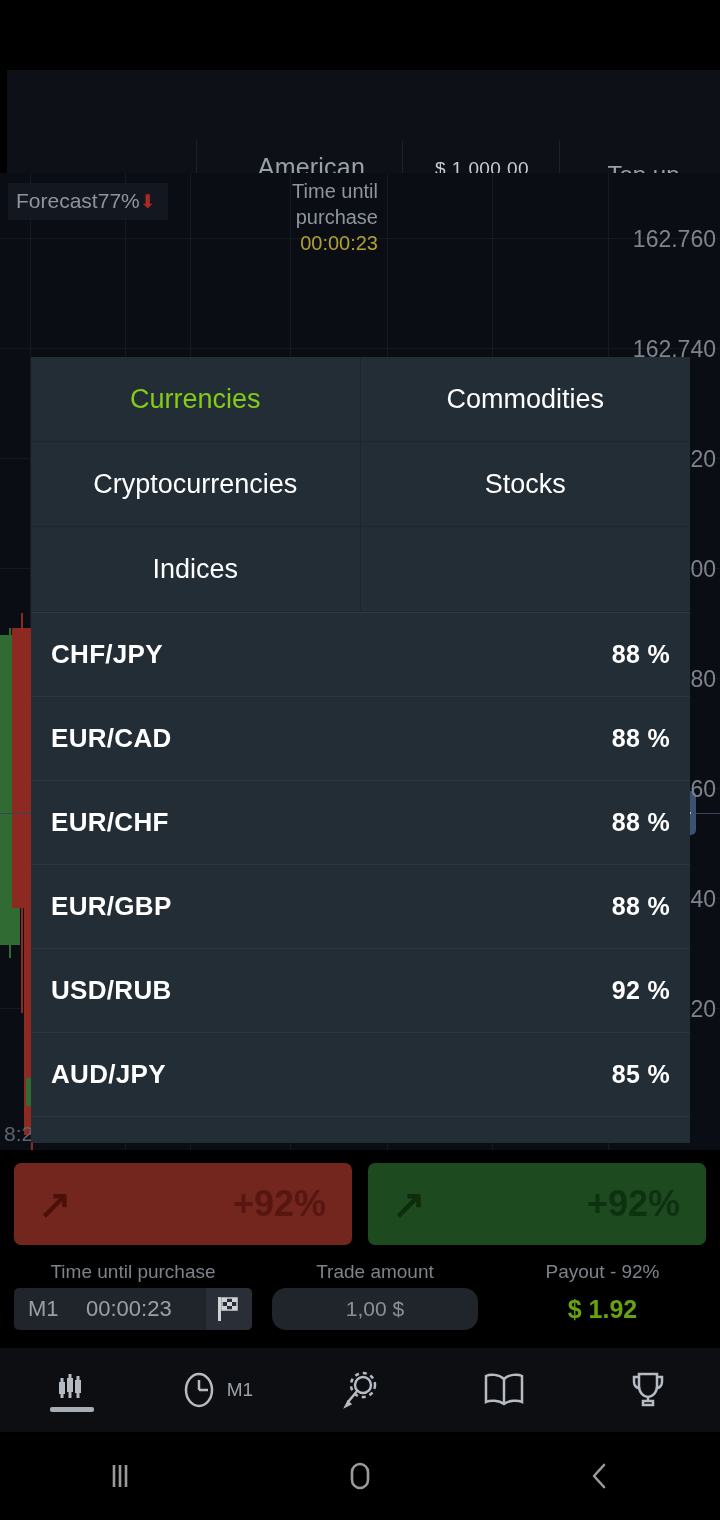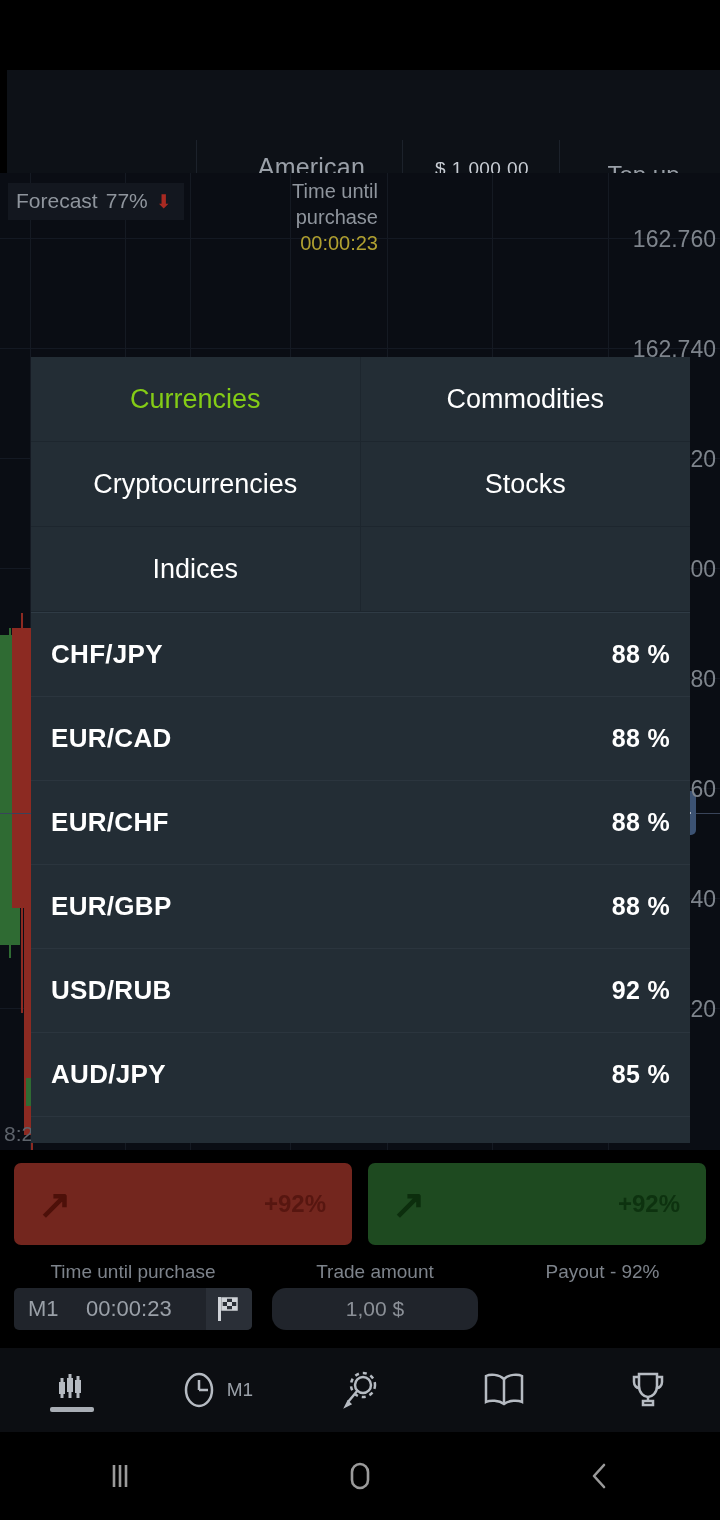--- a/index.html
+++ b/index.html
@@ -67,21 +67,21 @@
   .chart {
     position:absolute; left:0; top:173px; width:720px; height:977px;
     background:#0a0d14; overflow:hidden;
   }
   .grid-v { position:absolute; top:0; bottom:0; width:1px; background:#151a23; }
   .grid-h { position:absolute; left:0; right:0; height:1px; background:#141923; }
 
   .forecast {
     position:absolute; left:8px; top:10px;
     background:#13171f; padding:6px 12px 7px 8px;
-    display:flex; align-items:center; gap:8px;
+    display:flex; align-items:center; gap:0;
   }
   .forecast-label { font-size:21px; color:#8f959d; }
   .forecast-arrow { color:#a82a22; font-size:19px; line-height:19px; }
 
   .timer-box { position:absolute; top:5px; }
   .timer-title { font-size:20px; color:#8f959d; line-height:26px; }
   .timer-val { font-size:20px; color:#b0a030; line-height:26px; }
 
   .price-axis { position:absolute; right:0; top:0; width:90px; height:100%; }
   .price-tick { position:absolute; right:4px; font-size:23px; color:#7e848c; white-space:nowrap; }
@@ -131,21 +131,21 @@
   .trade-btn {
     position:absolute; top:0; width:338px; height:82px; border-radius:7px;
     display:flex; align-items:center; justify-content:space-between;
     padding:0 26px 0 24px; cursor:pointer;
   }
   .btn-down { left:14px; background:#73261e; }
   .btn-up { left:368px; background:#1e4a20; }
   .trade-arrow { font-size:40px; line-height:40px; font-weight:bold; }
   .btn-down .trade-arrow { color:#4d1009; }
   .btn-up .trade-arrow { color:#0c2e0d; }
-  .trade-pct { font-size:24px; font-weight:bold; }
+  .trade-pct { font-size:36px; font-weight:bold; }
   .btn-down .trade-pct { color:#571610; }
   .btn-up .trade-pct { color:#0d320f; }
 
   
   .controls { position:absolute; left:0; top:1255px; width:720px; height:90px; }
   .ctl-label { position:absolute; font-size:19px; color:#7d838b; text-align:center; }
   .time-field {
     position:absolute; left:14px; top:33px; width:238px; height:42px;
     background:#20242b; border-radius:5px; display:flex; align-items:center;
     cursor:pointer;
@@ -381,20 +381,21 @@
           <rect x="15" y="10" width="5" height="4"></rect>
         </g>
         <rect x="5" y="2" width="15" height="12" fill="none" stroke="#cfd3d8" stroke-width="1.5"></rect>
       </svg>
     </div>
 
     <div class="amount-field">
       <span>1,00 $</span>
     </div>
 
+    <div class="payout-val">$ 1.92</div>
   </div>
 
   <div class="bottom-nav">
     <div class="nav-item">
       <svg width="44" height="44" viewBox="0 0 44 44" aria-hidden="true">
         <g stroke="#b6bbc2" stroke-width="3" fill="none">
           <line x1="12" y1="10" x2="12" y2="30"></line>
           <line x1="20" y1="6" x2="20" y2="30"></line>
           <line x1="28" y1="8" x2="28" y2="30"></line>
         </g>

